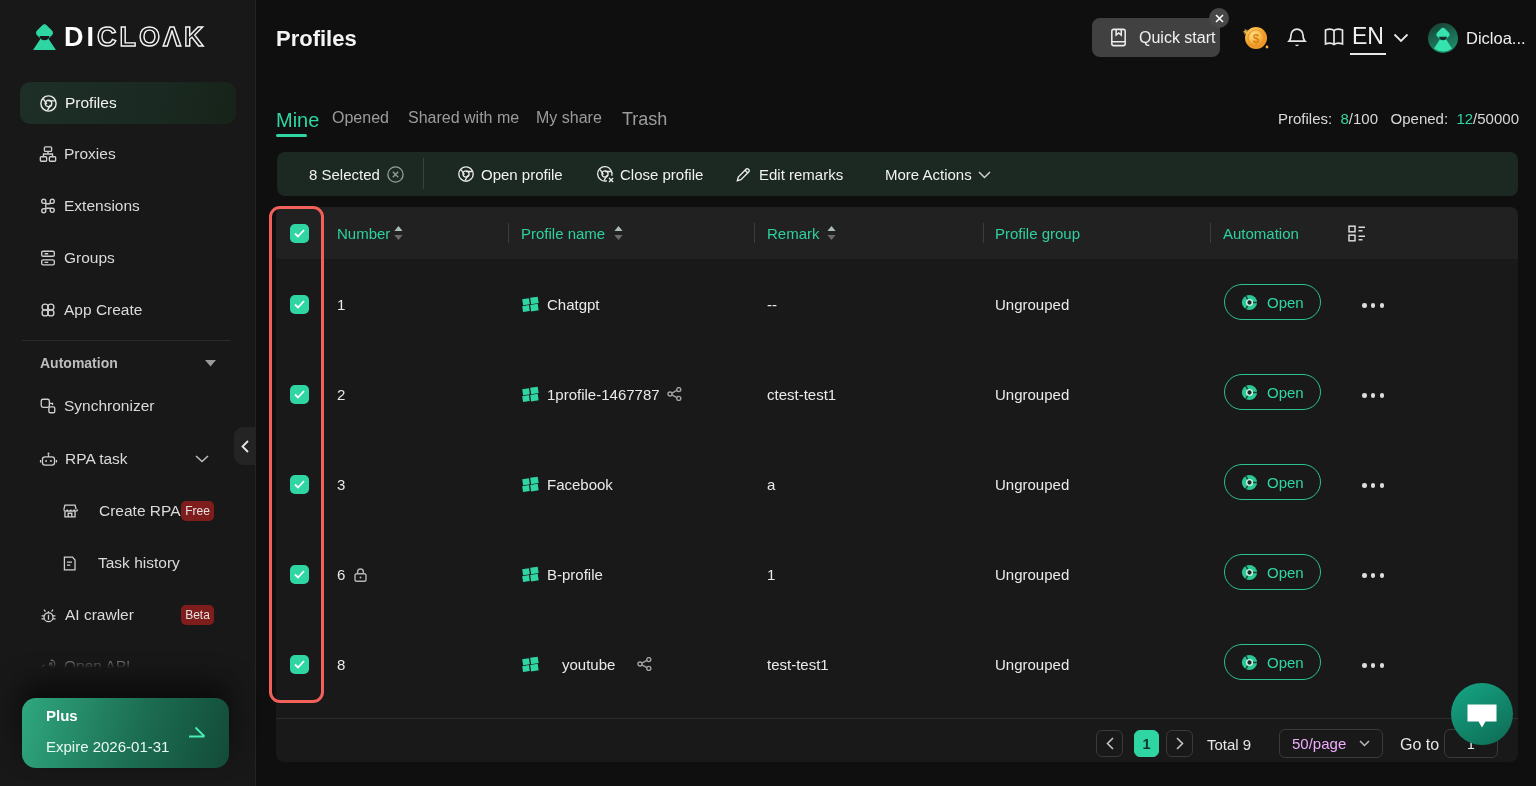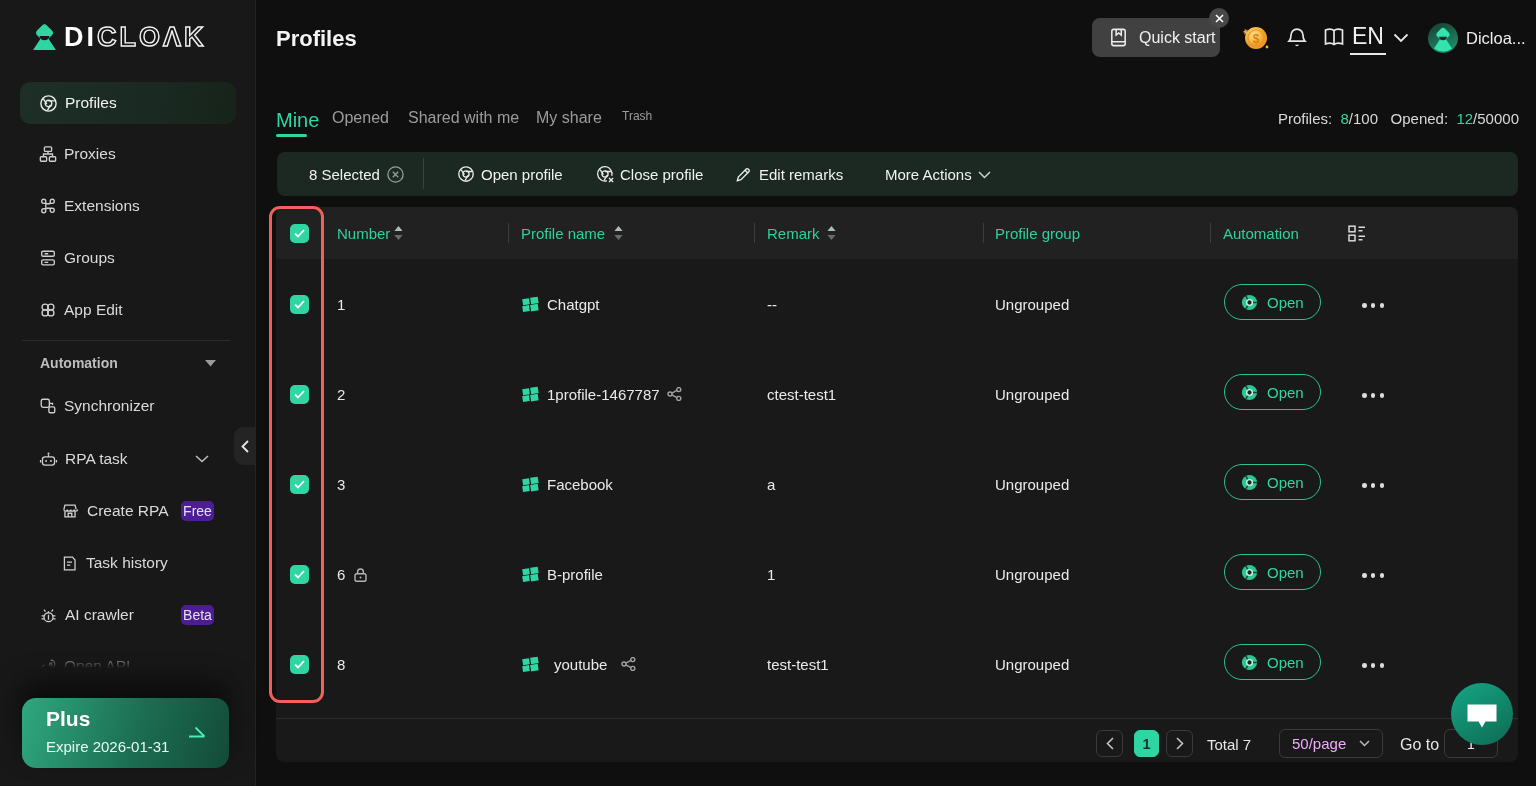--- a/index.html
+++ b/index.html
@@ -1,21 +1,21 @@
 <!DOCTYPE html>
 <html><head><meta charset="utf-8">
 <style>
 *{margin:0;padding:0;box-sizing:border-box}
 html,body{width:1536px;height:786px;overflow:hidden;background:#0f0f0f;font-family:"Liberation Sans",sans-serif}
 body{position:relative;-webkit-font-smoothing:antialiased}
 .a{position:absolute}
 .fx{display:flex;align-items:center}
 .itm{position:absolute;left:20px;width:216px;height:42px;display:flex;align-items:center;padding-left:19px;gap:7px;color:#dadada;font-size:15.5px}
-.sub{padding-left:41px;gap:8px}
-.bdg{position:absolute;left:181px;width:33px;height:20px;border-radius:5px;background:#4c1d95;color:#e3e3e3;font-size:14px;display:flex;align-items:center;justify-content:center}
+.sub{padding-left:41px;gap:20px}
+.bdg{position:absolute;left:181px;width:33px;height:20px;border-radius:5px;background:#7f1d1d;color:#e3e3e3;font-size:12px;display:flex;align-items:center;justify-content:center}
 .hdr{color:#2ed0a0;font-size:15px}
 .cell{position:absolute;color:#eaeaea;font-size:15px}
 .divl{position:absolute;width:1px;height:20px;background:#3c3c3c}
 .obtn{position:absolute;left:1224px;width:97px;height:36px;border:1px solid #2cc195;border-radius:18px;display:flex;align-items:center;padding-left:15px;gap:8px;color:#2fd6a4;font-size:15px}
 .dots{position:absolute;left:1362px;width:22px;display:flex;justify-content:space-between}
 .dots i{width:4.5px;height:4.5px;border-radius:50%;background:#dcdcdc}
 .pbx{position:absolute;top:730px;width:27px;height:27px;border:1px solid #3a3a3a;border-radius:6px;display:flex;align-items:center;justify-content:center}
 .ck{position:absolute;left:290px;width:19px;height:19px;border-radius:5px;background:#2fd6a4;display:flex;align-items:center;justify-content:center}
 </style></head>
 <body>
@@ -62,21 +62,21 @@
     </svg>
 <span>Groups</span>
   </div>
 <div class="itm" style="top:289px">
 <svg width="18" height="18" viewBox="0 0 20 20" fill="none" stroke="#cfcfcf" stroke-width="1.5">
       <circle cx="6.8" cy="6.8" r="3.4"></circle>
       <circle cx="13.2" cy="6.8" r="3.4"></circle>
       <circle cx="6.8" cy="13.2" r="3.4"></circle>
       <circle cx="13.2" cy="13.2" r="3.4"></circle>
     </svg>
-<span>App Edit</span>
+<span>App Create</span>
   </div>
 <div class="a" style="left:22px;top:340px;width:208px;height:1px;background:#2a2a2a"></div>
 <div class="a fx" style="left:40px;top:352px;width:176px;height:22px;color:#bdbdbd;font-size:14px;font-weight:700;justify-content:space-between">
     <span>Automation</span>
     <svg width="11" height="7" viewBox="0 0 11 7">
       <path d="M0 0h11L5.5 6.5z" fill="#9a9a9a"></path>
     </svg>
   </div>
 <div class="itm" style="top:385px">
 <svg width="18" height="18" viewBox="0 0 20 20" fill="none" stroke="#cfcfcf" stroke-width="1.5">
@@ -127,21 +127,21 @@
 <div class="itm" style="top:645px">
 <svg width="18" height="18" viewBox="0 0 20 20" fill="none" stroke="#cfcfcf" stroke-width="1.5">
       <path d="M13 3.5a4.5 4.5 0 0 1 0 9l-2.5 4a4.5 4.5 0 1 1-4-7.5"></path>
       <circle cx="13" cy="8" r="1.3"></circle>
     </svg>
 <span>Open API</span>
   </div>
 <div class="a" style="left:0;top:653px;width:255px;height:45px;background:linear-gradient(rgba(24,24,24,0),#181818 34%)"></div>
 
 <div class="a" style="left:22px;top:698px;width:207px;height:70px;border-radius:14px;background:linear-gradient(105deg,#2fa87e,#1c6e53 55%,#134b39);box-shadow:0 -16px 26px rgba(8,8,8,.75)">
-<div class="a" style="left:24px;top:9px;font-size:21px;font-weight:600;color:#fff">Plus</div>
+<div class="a" style="left:24px;top:9px;font-size:15px;font-weight:600;color:#fff">Plus</div>
 <div class="a" style="left:24px;top:40px;font-size:15px;color:#eafaf3">Expire 2026-01-31</div>
 <svg class="a" style="left:166px;top:26px" width="18" height="14" viewBox="0 0 18 14" fill="none" stroke="#49ecb4" stroke-width="1.8">
       <path d="M1 12.5h15.5 M16.5 12.5 7.5 3.5"></path>
     </svg>
 </div>
 
 <div class="a fx" style="left:234px;top:427px;width:22px;height:38px;background:#242424;border-radius:9px 0 0 9px;justify-content:center">
     <svg width="8" height="13" viewBox="0 0 8 13" fill="none" stroke="#e9e9e9" stroke-width="1.8">
       <path d="M7 1 1.5 6.5 7 12"></path>
     </svg>
@@ -205,21 +205,21 @@
     </g>
     <path d="M11.1 13.8 a3.9 3.4 0 0 0 7.8 0 z" fill="#153029"></path>
   </svg>
 <div class="a" style="left:1466px;top:29px;font-size:16.5px;color:#f0f0f0">Dicloa...</div>
 
 <div class="a" style="left:276px;top:109px;font-size:20px;color:#2fd6a4">Mine</div>
 <div class="a" style="left:276px;top:134px;width:31px;height:3px;background:#2fd6a4;border-radius:2px"></div>
 <div class="a" style="left:332px;top:109px;font-size:16px;color:#9c9c9c">Opened</div>
 <div class="a" style="left:408px;top:109px;font-size:16px;color:#9c9c9c">Shared with me</div>
 <div class="a" style="left:536px;top:109px;font-size:16px;color:#9c9c9c">My share</div>
-<div class="a" style="left:622px;top:109px;font-size:12px;color:#9c9c9c">Trash</div>
+<div class="a" style="left:622px;top:109px;font-size:18px;color:#9c9c9c">Trash</div>
 <div class="a" style="right:17px;top:110px;font-size:15px;color:#d9d9d9;white-space:nowrap">Profiles:&nbsp;&nbsp;<span style="color:#2fd6a4">8</span>/100&nbsp;&nbsp;&nbsp;Opened:&nbsp;&nbsp;<span style="color:#2fd6a4">12</span>/50000</div>
 
 <div class="a" style="left:277px;top:152px;width:1241px;height:44px;border-radius:8px;background:#1c2923"></div>
 <div class="a" style="left:309px;top:166px;font-size:15px;color:#f2f2f2">8 Selected</div>
 <svg class="a" style="left:387px;top:166px" width="17" height="17" viewBox="0 0 17 17" fill="none" stroke="#8fa097" stroke-width="1.3">
     <circle cx="8.5" cy="8.5" r="7.6"></circle>
     <path d="M5.8 5.8l5.4 5.4M11.2 5.8l-5.4 5.4"></path>
   </svg>
 <div class="a" style="left:423px;top:158px;width:1px;height:31px;background:#35443c"></div>
 <svg class="a" style="left:457px;top:165px" width="18" height="18" viewBox="0 0 20 20" fill="none" stroke="#eaeaea" stroke-width="1.5">
@@ -423,21 +423,21 @@
     <i></i>
     <i></i>
   </div>
 
 <div class="ck" style="top:655px">
     <svg width="11" height="9" viewBox="0 0 11 9" fill="none" stroke="#fff" stroke-width="1.8">
       <path d="M1 4.5l3 3L10 1"></path>
     </svg>
   </div>
 <div class="cell" style="left:337px;top:656px">8</div>
-<div class="cell fx" style="left:521px;top:655px;gap:14px">
+<div class="cell fx" style="left:521px;top:655px;gap:22px">
     <svg width="19" height="18" viewBox="0 0 19 18">
       <g fill="#2fd6a4">
         <rect x="1.6" y="3.8" width="6.8" height="5.9" transform="rotate(-9 5 6.7)"></rect>
         <rect x="9.6" y="2.2" width="7.6" height="6.5" transform="rotate(-9 13.4 5.4)"></rect>
         <rect x="1.6" y="10.6" width="6.8" height="5.9" transform="rotate(-9 5 13.6)"></rect>
         <rect x="9.6" y="9.4" width="7.6" height="6.5" transform="rotate(-9 13.4 12.6)"></rect>
       </g>
     </svg>
     <span>youtube</span>
     <svg width="15" height="14" viewBox="0 0 14 13" fill="none" stroke="#a3a3a3" stroke-width="1.3">
@@ -467,21 +467,21 @@
     <svg width="8" height="13" viewBox="0 0 8 13" fill="none" stroke="#c4c4c4" stroke-width="1.6">
       <path d="M7 1 1.5 6.5 7 12"></path>
     </svg>
   </div>
 <div class="pbx" style="left:1134px;width:25px;background:#2fd6a4;border-color:#2fd6a4;color:#0e3529;font-size:14.5px;font-weight:700">1</div>
 <div class="pbx" style="left:1166px">
     <svg width="8" height="13" viewBox="0 0 8 13" fill="none" stroke="#c4c4c4" stroke-width="1.6">
       <path d="M1 1l5.5 5.5L1 12"></path>
     </svg>
   </div>
-<div class="a" style="left:1207px;top:736px;font-size:15px;color:#e6e6e6">Total 7</div>
+<div class="a" style="left:1207px;top:736px;font-size:15px;color:#e6e6e6">Total 9</div>
 <div class="a fx" style="left:1279px;top:729px;width:104px;height:29px;border:1px solid #3a3a3a;border-radius:6px;padding:0 12px;justify-content:space-between">
     <span style="color:#f0abfc;font-size:15px">50/page</span>
     <svg width="11" height="7" viewBox="0 0 11 7" fill="none" stroke="#b9b9b9" stroke-width="1.5">
       <path d="M1 1l4.5 4.5L10 1"></path>
     </svg>
   </div>
 <div class="a" style="left:1400px;top:736px;font-size:16px;color:#e6e6e6">Go to</div>
 <div class="a" style="left:1444px;top:729px;width:54px;height:29px;border:1px solid #3a3a3a;border-radius:6px;display:flex;align-items:center;justify-content:center;color:#ededed;font-size:14px">1</div>
 
 <div class="a" style="left:269px;top:206px;width:55px;height:497px;border:3.5px solid #f2605a;border-radius:11px"></div>

